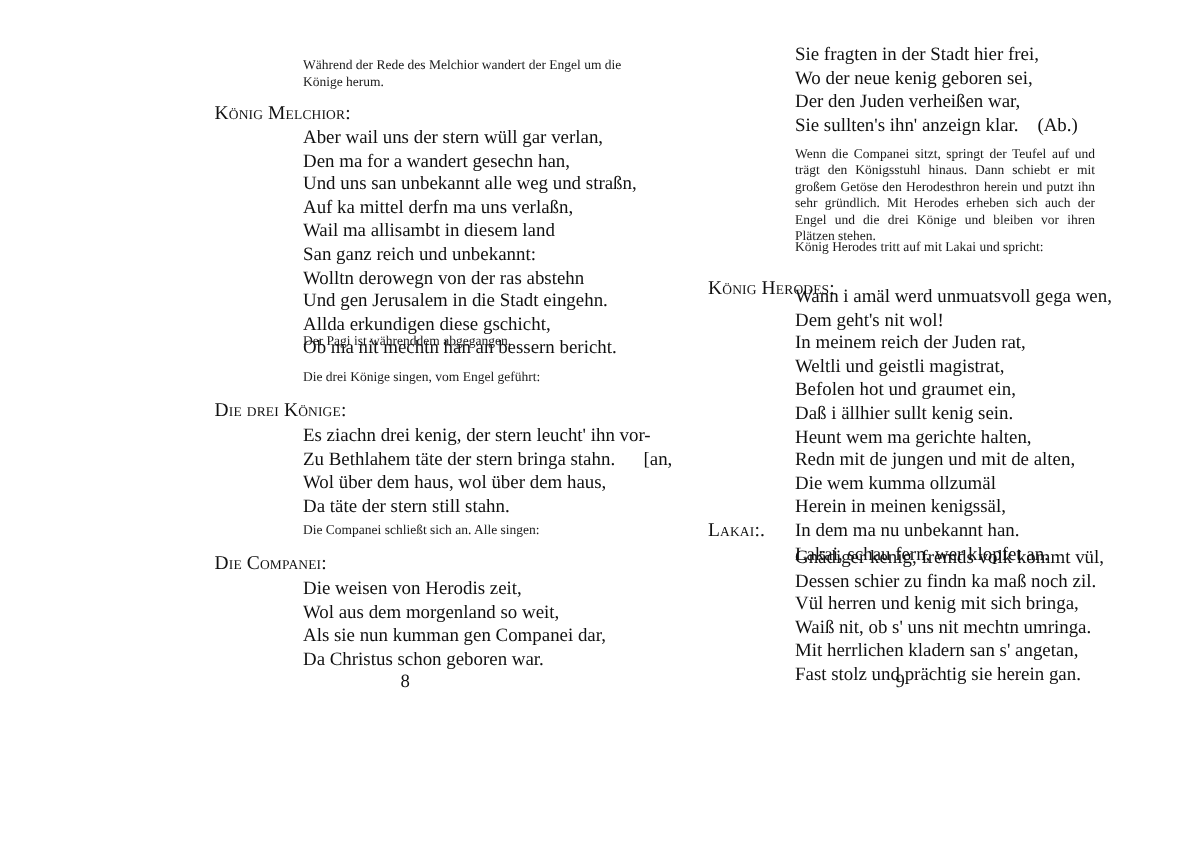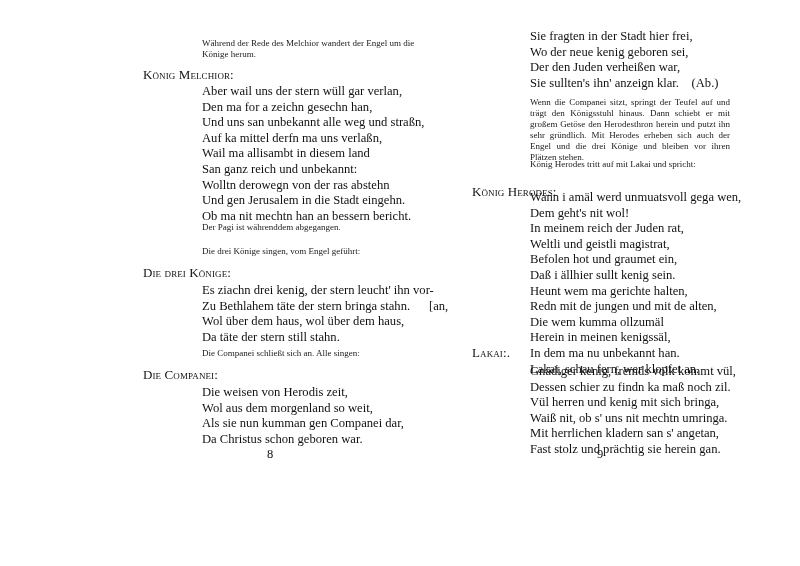--- a/index.html
+++ b/index.html
@@ -25,27 +25,28 @@
 <body>
 
 <div class="page page-left">
 
   <div class="abs stage" style="left:202px; top:38px; width:230px;">Während der Rede des Melchior wandert der Engel um die Könige herum.</div>
 
   <div class="abs speaker" style="left:143px; top:67px;">König Melchior:</div>
 
   <div class="abs verse" style="left:202px; top:84px;">
     <span class="line">Aber wail uns der stern wüll gar verlan,</span>
-    <span class="line">Den ma for a zeichn gesechn han,</span>
+    <span class="line">Den ma for a wandert gesechn han,</span>
     <span class="line">Und uns san unbekannt alle weg und straßn,</span>
     <span class="line">Auf ka mittel derfn ma uns verlaßn,</span>
     <span class="line">Wail ma allisambt in diesem land</span>
     <span class="line">San ganz reich und unbekannt:</span>
     <span class="line">Wolltn derowegn von der ras abstehn</span>
     <span class="line">Und gen Jerusalem in die Stadt eingehn.</span>
+    <span class="line">Allda erkundigen diese gschicht,</span>
     <span class="line">Ob ma nit mechtn han an bessern bericht.</span>
   </div>
 
   <div class="abs stage" style="left:202px; top:222px;">Der Pagi ist währenddem abgegangen.</div>
 
   <div class="abs stage" style="left:202px; top:246px;">Die drei Könige singen, vom Engel geführt:</div>
 
   <div class="abs speaker" style="left:143px; top:265px;">Die drei Könige:</div>
 
   <div class="abs verse" style="left:202px; top:283px;">

